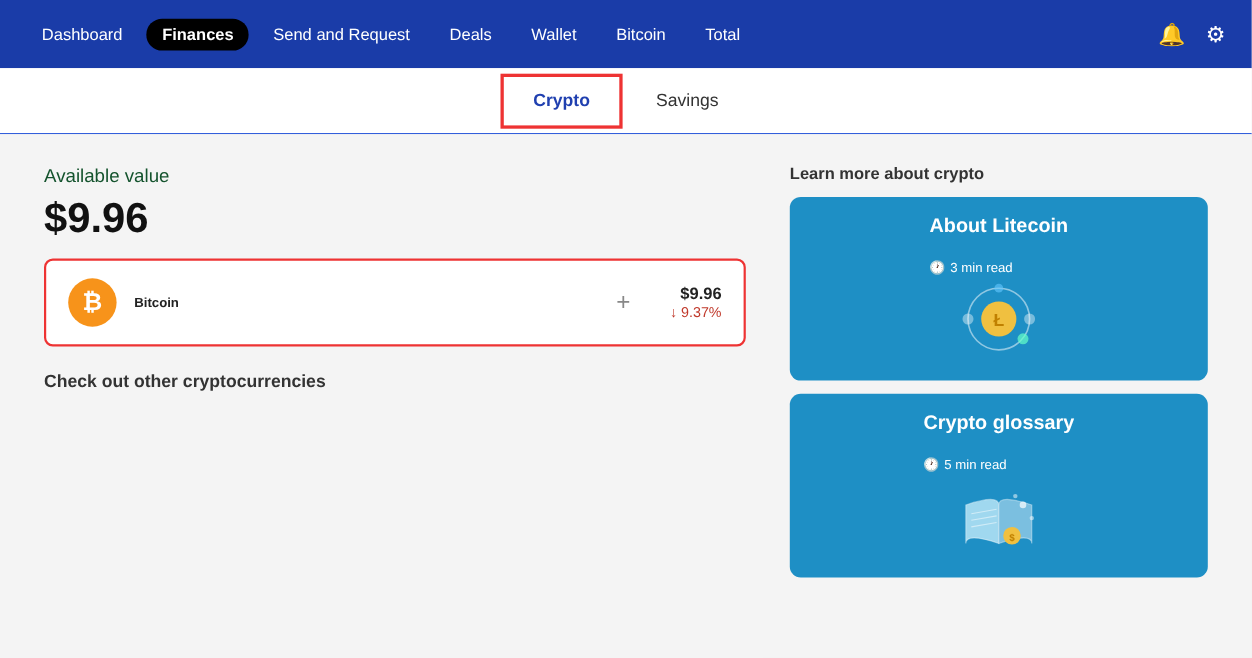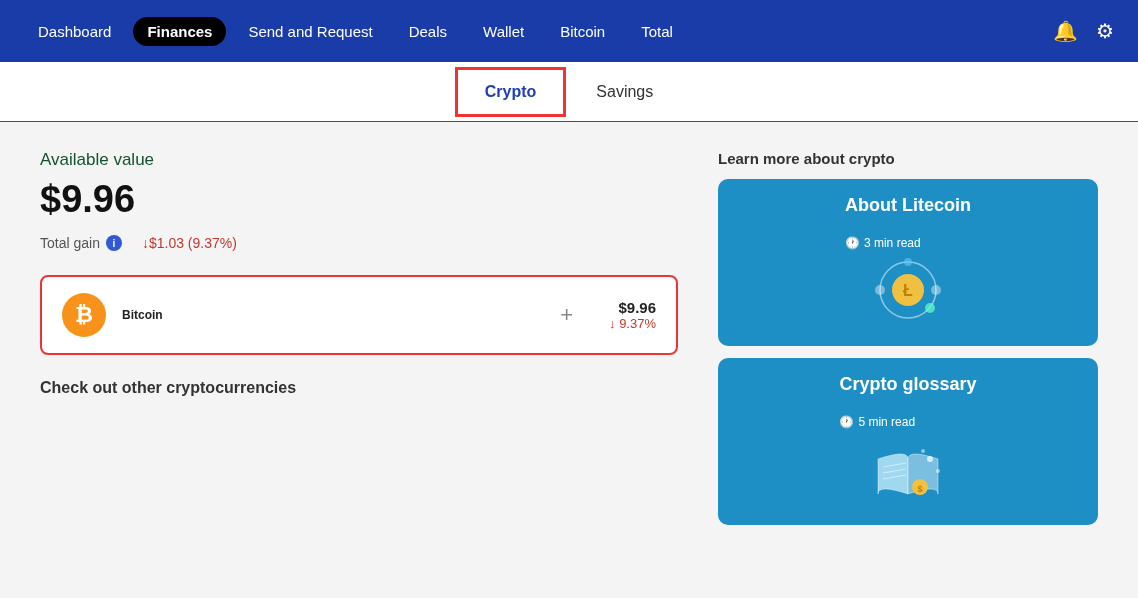--- a/index.html
+++ b/index.html
@@ -254,27 +254,20 @@
   <div class="sub-nav-item active">Crypto</div>
   <div class="sub-nav-item">Savings</div>
 </div>
 
 <div class="main">
 
   <div class="left">
     <div class="available-label">Available value</div>
     <div class="available-value">$9.96</div>
 
-    <div class="total-gain-row">
-      <div class="total-gain-label">
-        <span>Total gain</span>
-        <span class="info-icon">i</span>
-      </div>
-      <div class="total-gain-value">↓$1.03 (9.37%)</div>
-    </div>
 
     <div class="crypto-card">
       <div class="btc-icon">₿</div>
       <div class="btc-name">Bitcoin</div>
       <div class="btc-plus">+</div>
       <div class="btc-values">
         <div class="btc-amount">$9.96</div>
         <div class="btc-change">↓ 9.37%</div>
       </div>
     </div>

